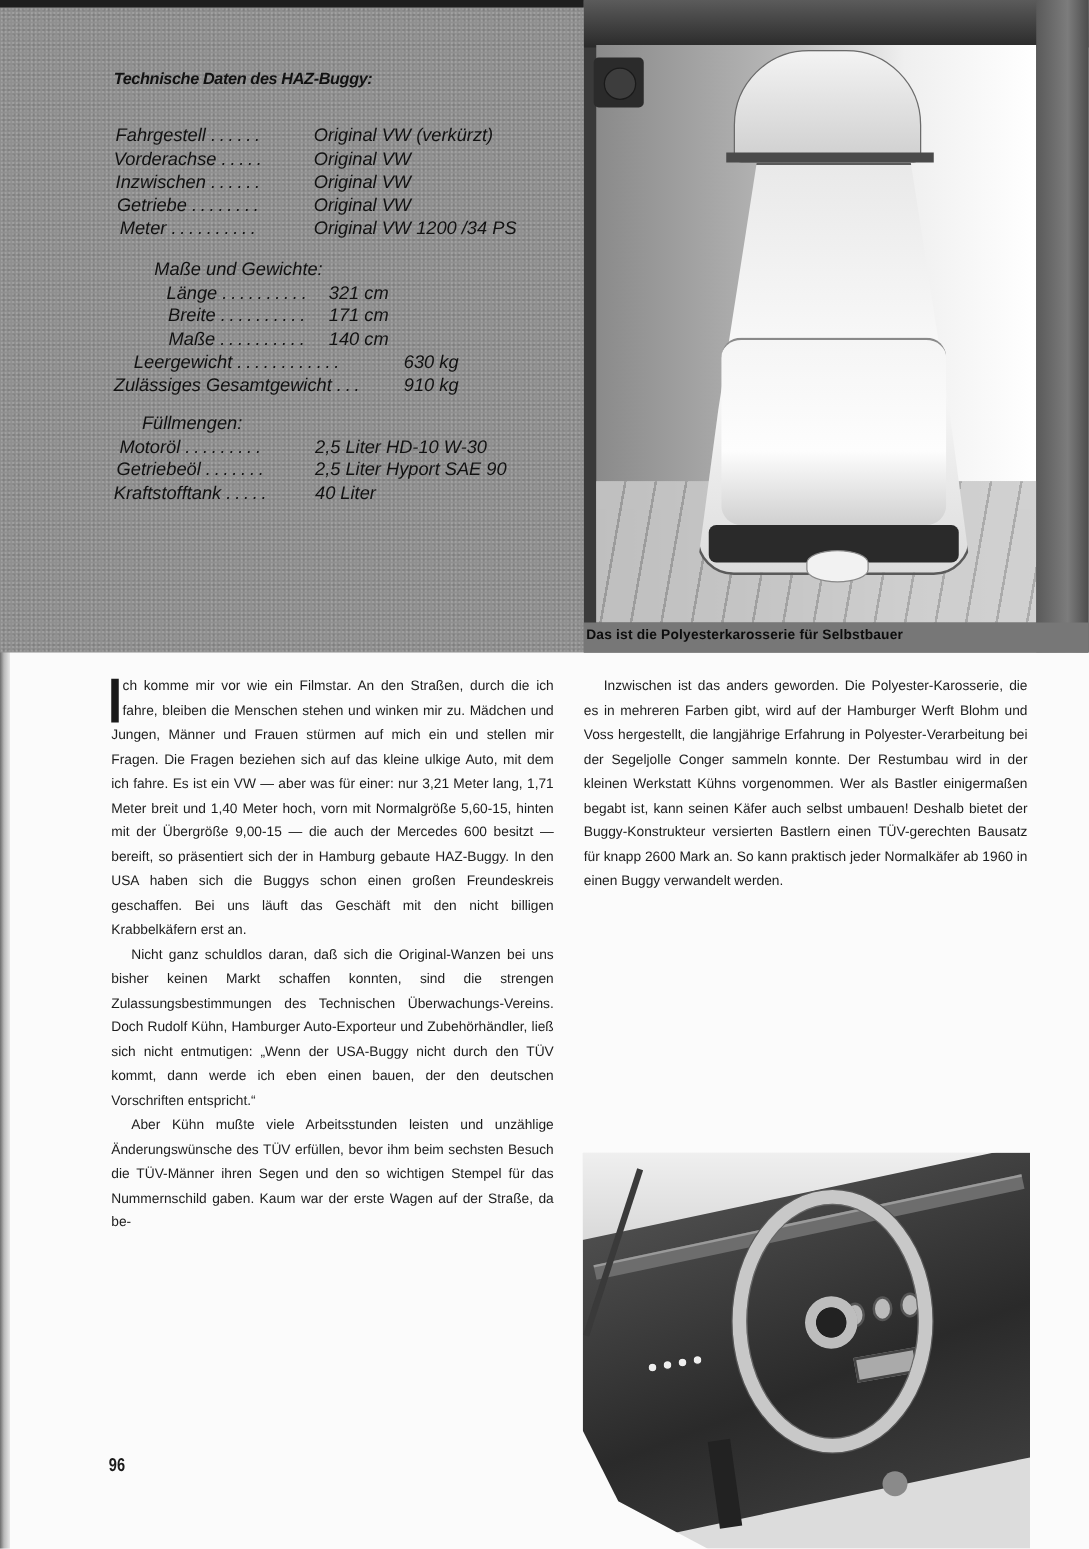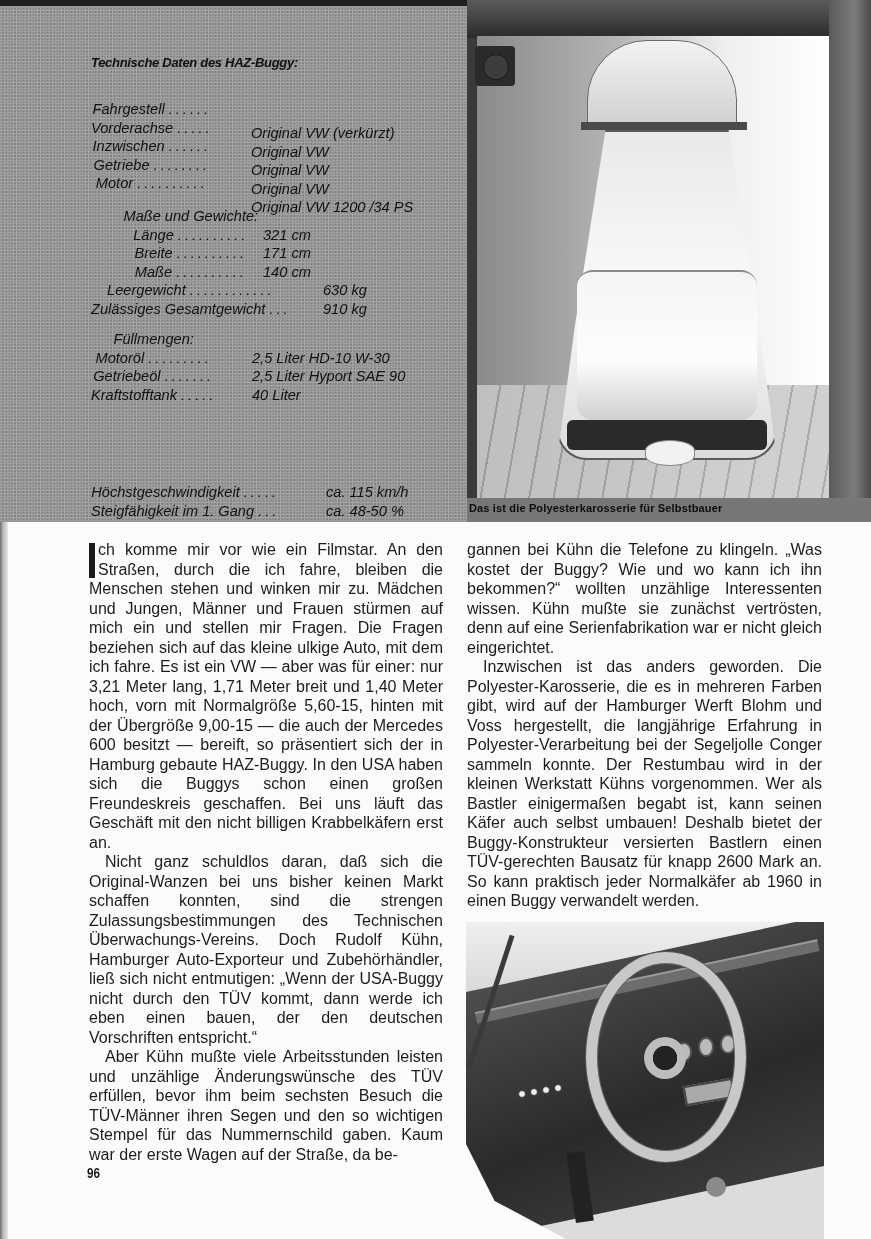--- a/index.html
+++ b/index.html
@@ -18,21 +18,21 @@
       radial-gradient(rgba(0,0,0,0.12) 1px, transparent 1.2px);
     background-size: 3px 3px, 4px 4px;
     background-position: 0 0, 1px 2px; }
   .spec-box::before { content: ""; position: absolute; left: 0; top: 0; right: 0; height: 6px; background: #1f1f1f; }
   .spec-title { position: absolute; left: 91px; top: 55px; font-size: 13px; font-weight: bold; font-style: italic; color: #111; letter-spacing: -0.3px; }
   .spec-group { position: absolute; left: 91px; font-style: italic; font-size: 14.6px; line-height: 18.6px; color: #111; text-align: center; }
   .spec-row { position: relative; white-space: nowrap; height: 18.6px; }
   .spec-row .lbl { display: inline-block; }
   .spec-row .val { position: absolute; top: 0; }
   .spec-group-heading { height: 18.6px; }
-  .g1 { top: 100px; } .g1 .val { left: 160px; margin-top: 24px; }
+  .g1 { top: 100px; } .g1 .val { left: 160px; }
   .g2 { top: 207px; } .g2 .val.v-a { left: 172px; } .g2 .val.v-b { left: 232px; }
   .g3 { top: 330px; } .g3 .val { left: 161px; }
   .g4 { top: 414px; } .g4 .val { left: 161px; }
   .g5 { top: 483px; } .g5 .val { left: 235px; }
   .dots { letter-spacing: 3px; }
 
   
   .photo-top { position: absolute; left: 467px; top: 0; width: 404px; height: 522px; background: #3a3a3a; overflow: hidden; }
   .photo-top .ceiling { position: absolute; left: 0; top: 0; width: 404px; height: 38px;
     background: linear-gradient(180deg, #5b5b5b, #2a2a2a); }
@@ -54,21 +54,21 @@
     clip-path: polygon(22% 0, 78% 0, 92% 60%, 100% 100%, 0 100%, 8% 60%); }
   .body-shell .rear { position: absolute; left: 50px; top: 230px; width: 180px; height: 150px;
     background: linear-gradient(180deg,#f5f5f5,#fdfdfd 60%,#d0d0d0); border-top: 2px solid #8a8a8a; border-radius: 16px; }
   .body-shell .rear-shadow { position: absolute; left: 40px; top: 380px; width: 200px; height: 30px; background: #2a2a2a; border-radius: 6px; }
   .photo-top .bowl { position: absolute; left: 178px; top: 440px; width: 50px; height: 26px; border-radius: 50%/40%; background: #f2f2f2; border: 1px solid #888; }
 
   .caption-bar { position: absolute; left: 467px; top: 498px; width: 404px; height: 24px; background: #777; }
   .caption { position: absolute; left: 469px; top: 502px; font-size: 11px; font-weight: bold; color: #0c0c0c; letter-spacing: 0.15px; white-space: nowrap; }
 
   
-  .col { position: absolute; font-size: 16px; line-height: 19.5px; color: #1c1c1c; text-align: justify; }
+  .col { position: absolute; font-size: 11px; line-height: 19.5px; color: #1c1c1c; text-align: justify; }
   .col1 { left: 89px; top: 540px; width: 354px; }
   .col2 { left: 467px; top: 540px; width: 355px; }
   .col p { text-align: justify; text-align-last: left; }
   .col p.indent { text-indent: 16px; }
   .dropcap { display: inline-block; width: 6px; height: 35px; background: #1a1a1a; float: left; margin: 3px 3px 0 0; }
 
   .page-number { position: absolute; left: 87px; top: 1164px; font-size: 15px; font-weight: bold; color: #1a1a1a; transform: scaleX(0.78); transform-origin: left; }
 
   
   .photo-bottom { position: absolute; left: 466px; top: 922px; width: 358px; height: 317px; overflow: hidden;
@@ -91,44 +91,40 @@
 <div class="binding"></div>
 
 <section class="spec-box">
   <h2 class="spec-title">Technische Daten des HAZ-Buggy:</h2>
 
   <div class="spec-group g1">
     <div class="spec-row"><span class="lbl">Fahrgestell</span> <span class="dots">......</span><span class="val">Original VW (verkürzt)</span></div>
     <div class="spec-row"><span class="lbl">Vorderachse</span> <span class="dots">.....</span><span class="val">Original VW</span></div>
     <div class="spec-row"><span class="lbl">Inzwischen</span> <span class="dots">......</span><span class="val">Original VW</span></div>
     <div class="spec-row"><span class="lbl">Getriebe</span> <span class="dots">........</span><span class="val">Original VW</span></div>
-    <div class="spec-row"><span class="lbl">Motor</span> <span class="dots">..........</span><span class="val">Original VW 1200 /34 PS</span></div>
+    <div class="spec-row"><span class="lbl">Meter</span> <span class="dots">..........</span><span class="val">Original VW 1200 /34 PS</span></div>
   </div>
 
   <div class="spec-group g2">
     <div class="spec-group-heading">Maße und Gewichte:</div>
     <div class="spec-row"><span class="lbl">Länge</span> <span class="dots">..........</span><span class="val v-a">321 cm</span></div>
     <div class="spec-row"><span class="lbl">Breite</span> <span class="dots">..........</span><span class="val v-a">171 cm</span></div>
     <div class="spec-row"><span class="lbl">Maße</span> <span class="dots">..........</span><span class="val v-a">140 cm</span></div>
     <div class="spec-row"><span class="lbl">Leergewicht</span> <span class="dots">............</span><span class="val v-b">630 kg</span></div>
     <div class="spec-row"><span class="lbl">Zulässiges Gesamtgewicht</span> <span class="dots">...</span><span class="val v-b">910 kg</span></div>
   </div>
 
   <div class="spec-group g3">
     <div class="spec-group-heading">Füllmengen:</div>
     <div class="spec-row"><span class="lbl">Motoröl</span> <span class="dots">.........</span><span class="val">2,5 Liter HD-10 W-30</span></div>
     <div class="spec-row"><span class="lbl">Getriebeöl</span> <span class="dots">.......</span><span class="val">2,5 Liter Hyport SAE 90</span></div>
     <div class="spec-row"><span class="lbl">Kraftstofftank</span> <span class="dots">.....</span><span class="val">40 Liter</span></div>
   </div>
 
 
-  <div class="spec-group g5">
-    <div class="spec-row"><span class="lbl">Höchstgeschwindigkeit</span> <span class="dots">.....</span><span class="val">ca. 115 km/h</span></div>
-    <div class="spec-row"><span class="lbl">Steigfähigkeit im 1. Gang</span> <span class="dots">...</span><span class="val">ca. 48-50 %</span></div>
-  </div>
 </section>
 
 <figure class="photo-top">
   <div class="ceiling"></div>
   <div class="wall"></div>
   <div class="floor"></div>
   <div class="clock"></div>
   <div class="body-shell">
     <div class="nose"></div>
     <div class="bar"></div>
@@ -142,21 +138,20 @@
 <div class="caption-bar"></div>
 <figcaption class="caption">Das ist die Polyesterkarosserie für Selbstbauer</figcaption>
 
 <article class="col col1">
   <p><span class="dropcap"></span><span id="c1p0">ch komme mir vor wie ein Filmstar. An den Straßen, durch die ich fahre, bleiben die Menschen stehen und winken mir zu. Mädchen und Jungen, Männer und Frauen stürmen auf mich ein und stellen mir Fragen. Die Fragen beziehen sich auf das kleine ulkige Auto, mit dem ich fahre. Es ist ein VW — aber was für einer: nur 3,21 Meter lang, 1,71 Meter breit und 1,40 Meter hoch, vorn mit Normalgröße 5,60-15, hinten mit der Übergröße 9,00-15 — die auch der Mercedes 600 besitzt — bereift, so präsentiert sich der in Hamburg gebaute HAZ-Buggy. In den USA haben sich die Buggys schon einen großen Freundeskreis geschaffen. Bei uns läuft das Geschäft mit den nicht billigen Krabbelkäfern erst an.</span></p>
   <p class="indent">Nicht ganz schuldlos daran, daß sich die Original-Wanzen bei uns bisher keinen Markt schaffen konnten, sind die strengen Zulassungsbestimmungen des Technischen Überwachungs-Vereins. Doch Rudolf Kühn, Hamburger Auto-Exporteur und Zubehörhändler, ließ sich nicht entmutigen: „Wenn der USA-Buggy nicht durch den TÜV kommt, dann werde ich eben einen bauen, der den deutschen Vorschriften entspricht.“</p>
   <p class="indent">Aber Kühn mußte viele Arbeitsstunden leisten und unzählige Änderungswünsche des TÜV erfüllen, bevor ihm beim sechsten Besuch die TÜV-Männer ihren Segen und den so wichtigen Stempel für das Nummernschild gaben. Kaum war der erste Wagen auf der Straße, da be-</p>
 </article>
 
 <article class="col col2">
-  <p>gannen bei Kühn die Telefone zu klingeln. „Was kostet der Buggy? Wie und wo kann ich ihn bekommen?“ wollten unzählige Interessenten wissen. Kühn mußte sie zunächst vertrösten, denn auf eine Serienfabrikation war er nicht gleich eingerichtet.</p>
   <p class="indent">Inzwischen ist das anders geworden. Die Polyester-Karosserie, die es in mehreren Farben gibt, wird auf der Hamburger Werft Blohm und Voss hergestellt, die langjährige Erfahrung in Polyester-Verarbeitung bei der Segeljolle Conger sammeln konnte. Der Restumbau wird in der kleinen Werkstatt Kühns vorgenommen. Wer als Bastler einigermaßen begabt ist, kann seinen Käfer auch selbst umbauen! Deshalb bietet der Buggy-Konstrukteur versierten Bastlern einen TÜV-gerechten Bausatz für knapp 2600 Mark an. So kann praktisch jeder Normalkäfer ab 1960 in einen Buggy verwandelt werden.</p>
 </article>
 
 <div class="page-number">96</div>
 
 <figure class="photo-bottom">
   <div class="sky"></div>
   <div class="dash"></div>
   <div class="dash-top"></div>
   <div class="strut"></div>

